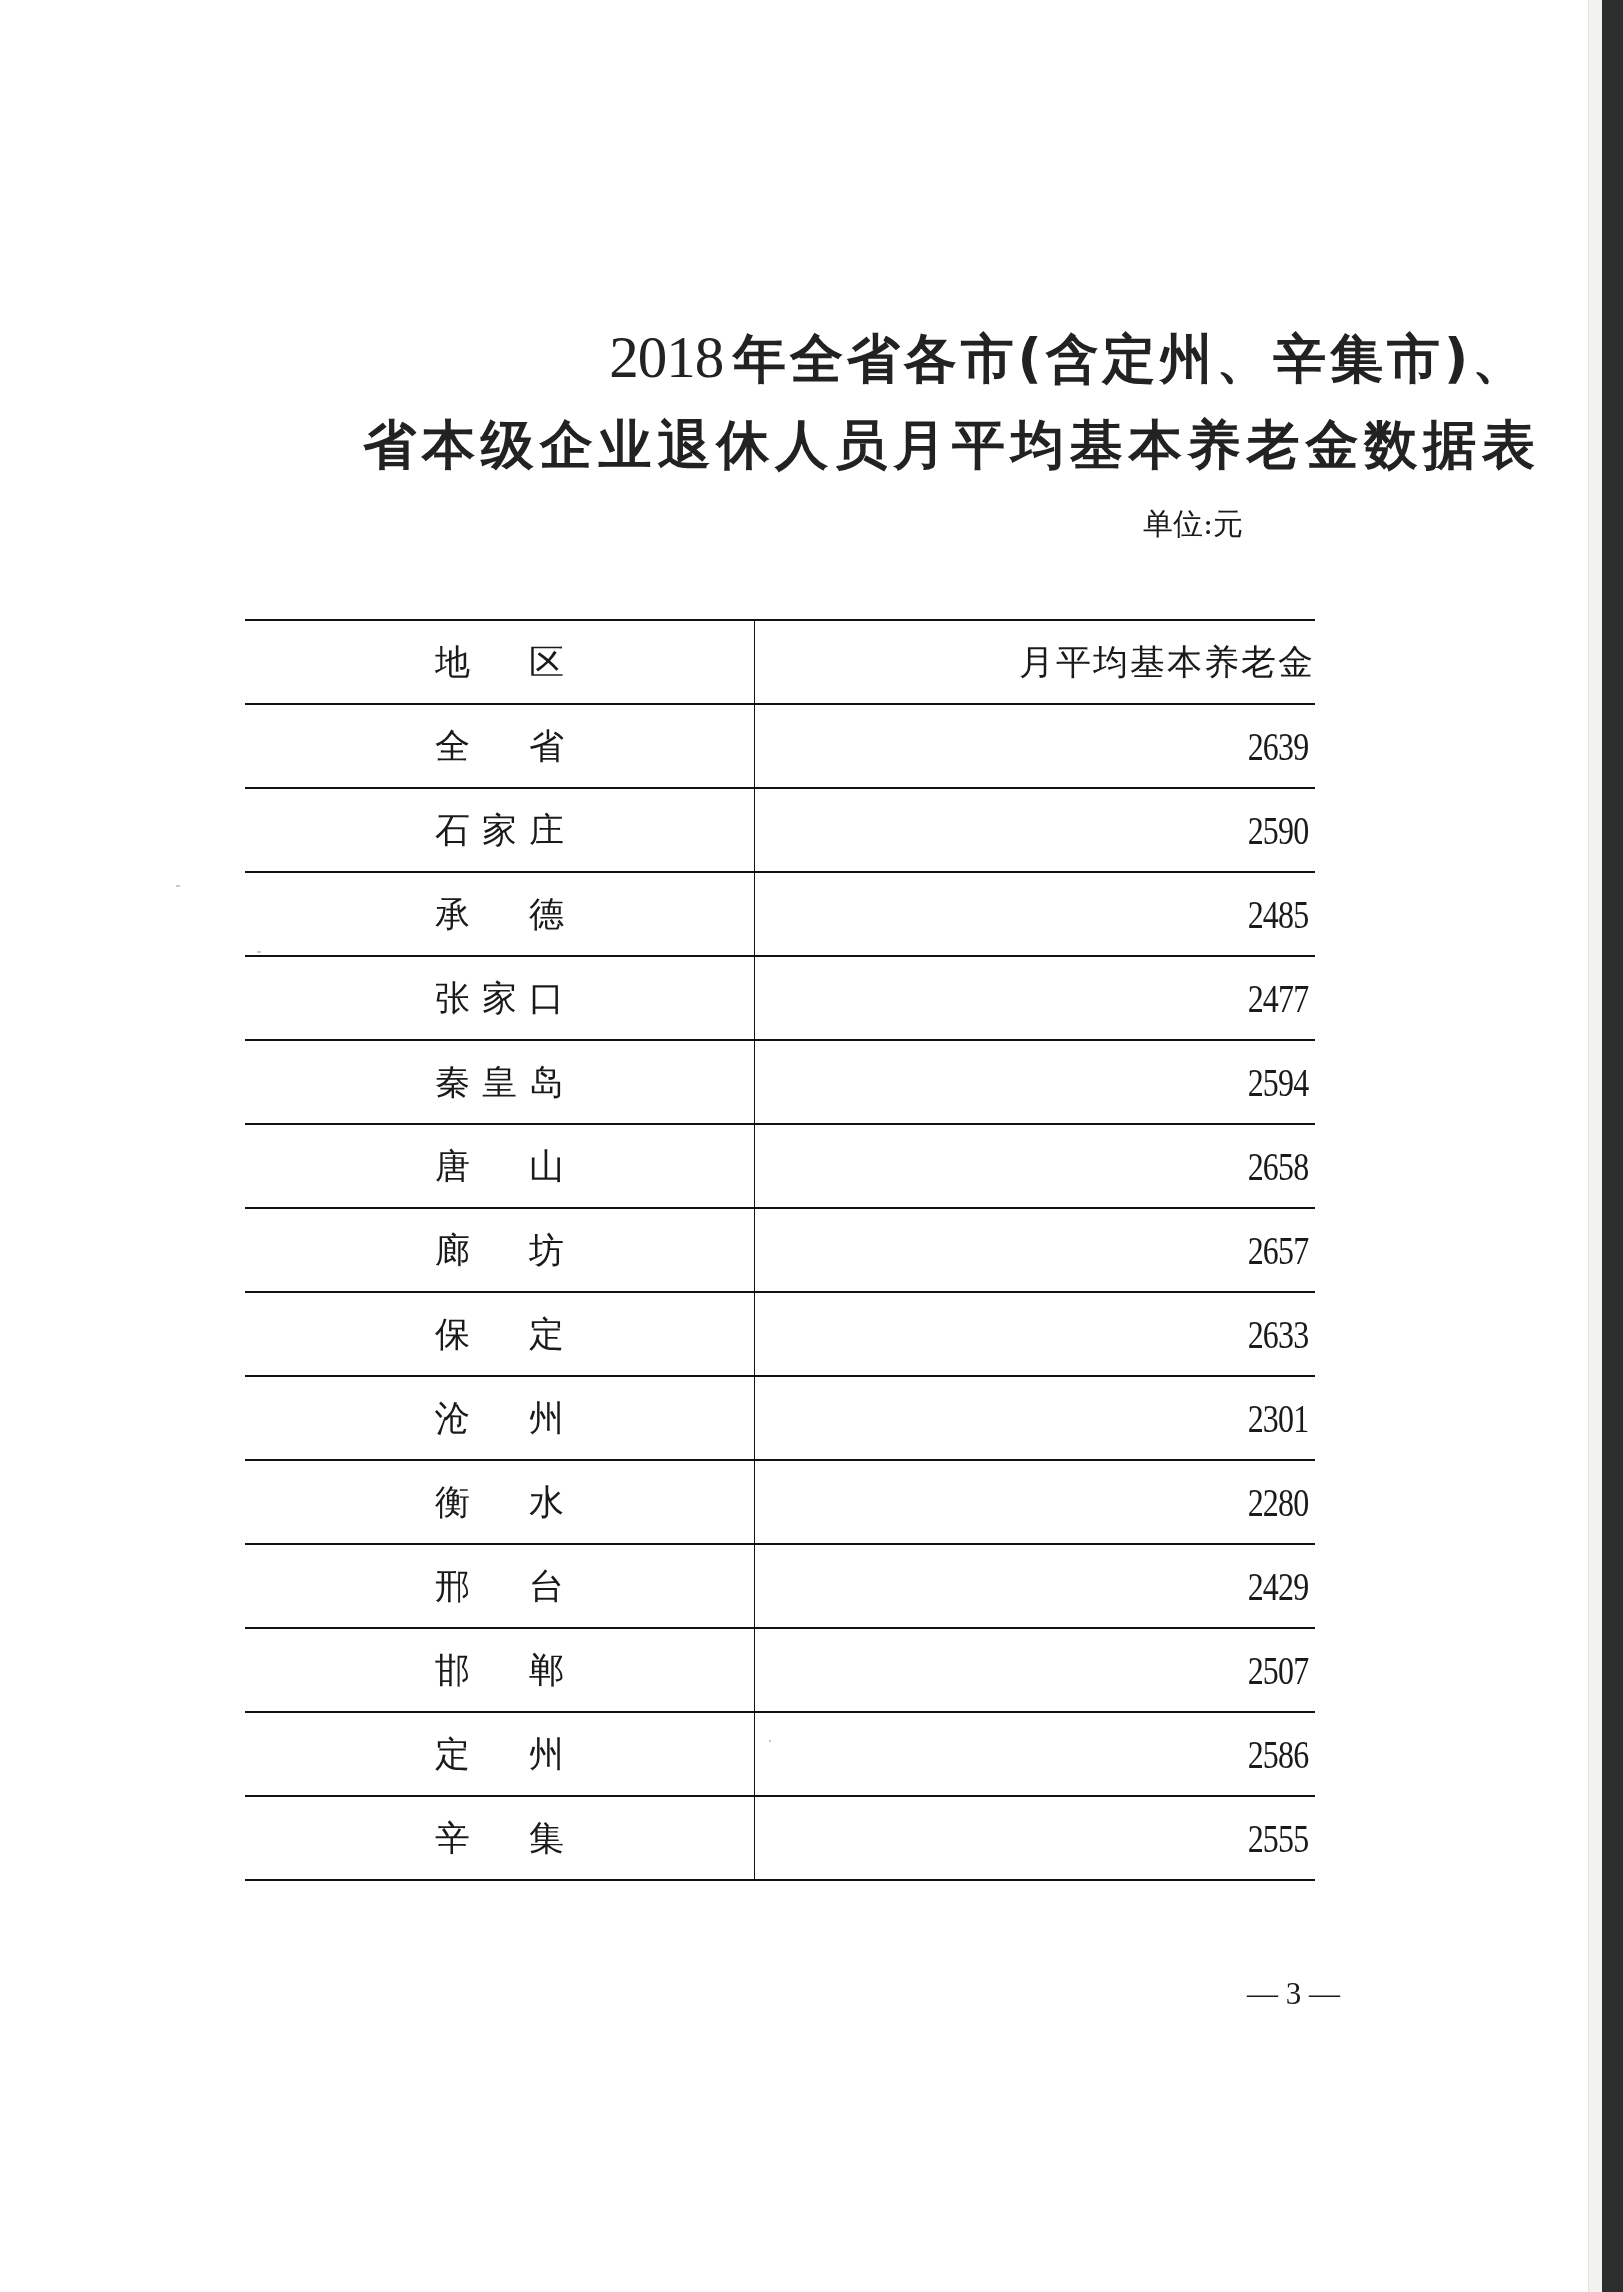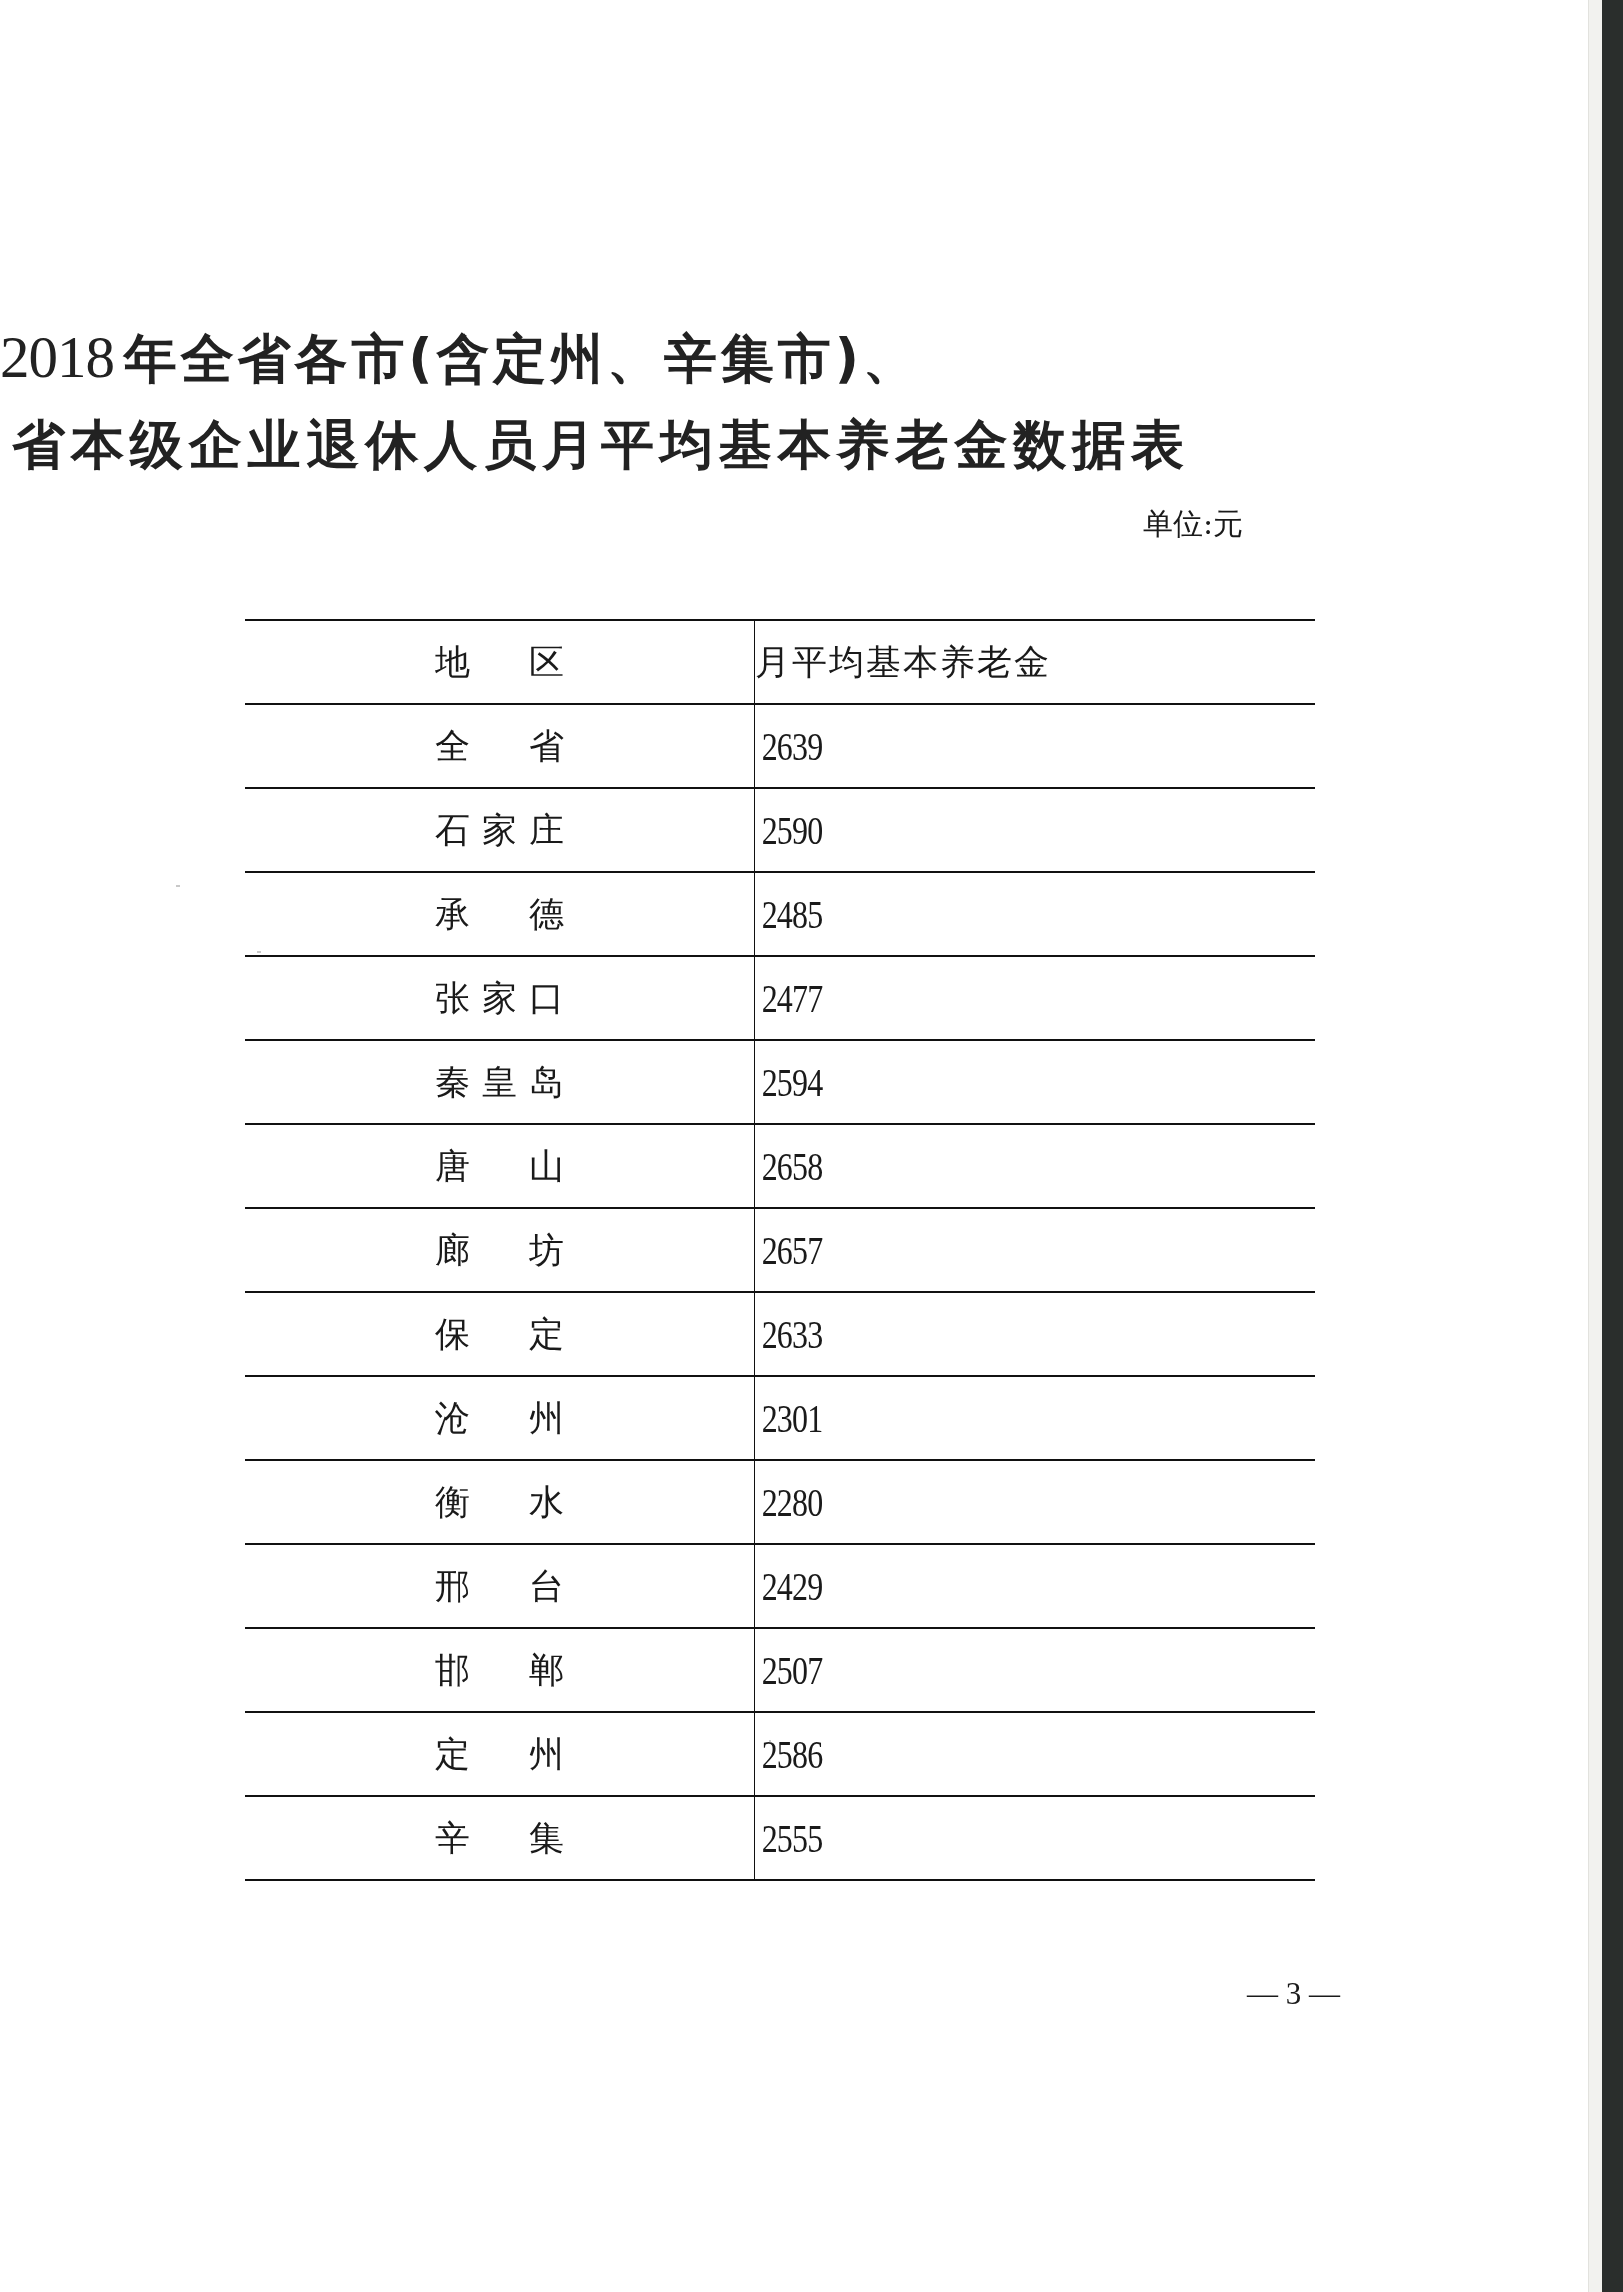--- a/index.html
+++ b/index.html
@@ -26,21 +26,21 @@
       top: 0;
       left: 1602px;
       width: 21.6px;
       height: 2293px;
       background: #2a2e2c;
     }
     .title {
       position: absolute;
       left: 0;
       width: 1529px;
-      text-align: left;
+      text-align: right;
       font-family: "DejaVu Sans", "Liberation Sans", sans-serif;
       font-weight: bold;
       font-size: 53px;
       letter-spacing: 3.9px;
       color: #222;
       white-space: nowrap;
     }
     .title .num {
       font-family: "Liberation Serif", "DejaVu Serif", serif;
       font-weight: normal;
@@ -75,21 +75,21 @@
       border-bottom: 2.9px solid #111;
       font-weight: normal;
       vertical-align: middle;
     }
     table.data .col-region {
       width: 509px;
       border-right: 1.5px solid #111;
       text-align: center;
     }
     table.data .col-value {
-      text-align: left;
+      text-align: right;
     }
     .region-text {
       display: inline-block;
       width: 129px;
       font-size: 35px;
       font-family: "DejaVu Serif", "Liberation Serif", serif;
       text-align: justify;
       text-align-last: justify;
       color: #1a1a1a;
       transform: translateX(0px);

